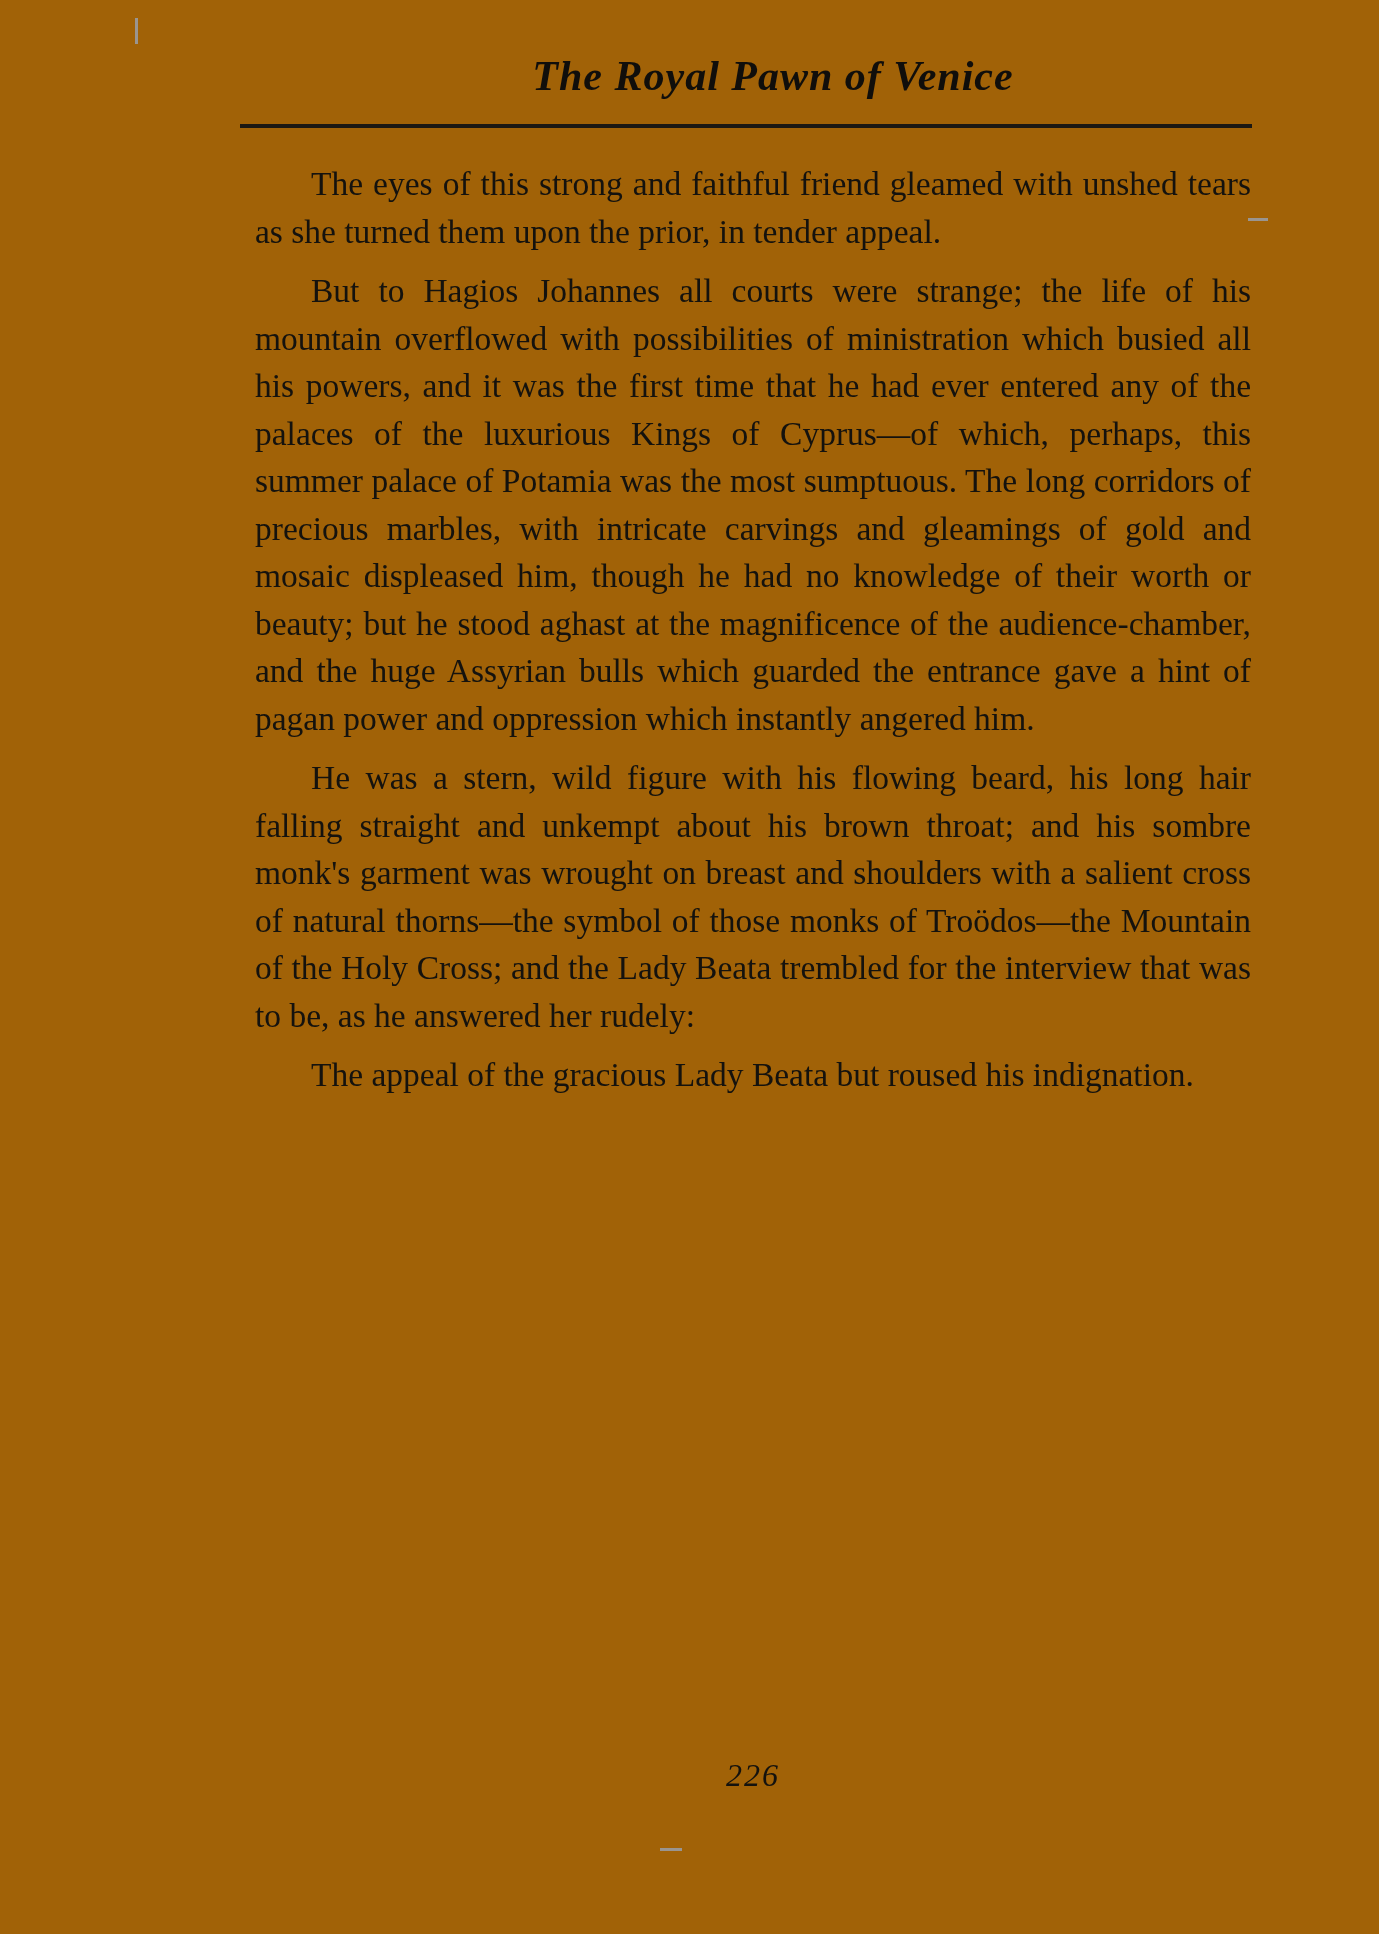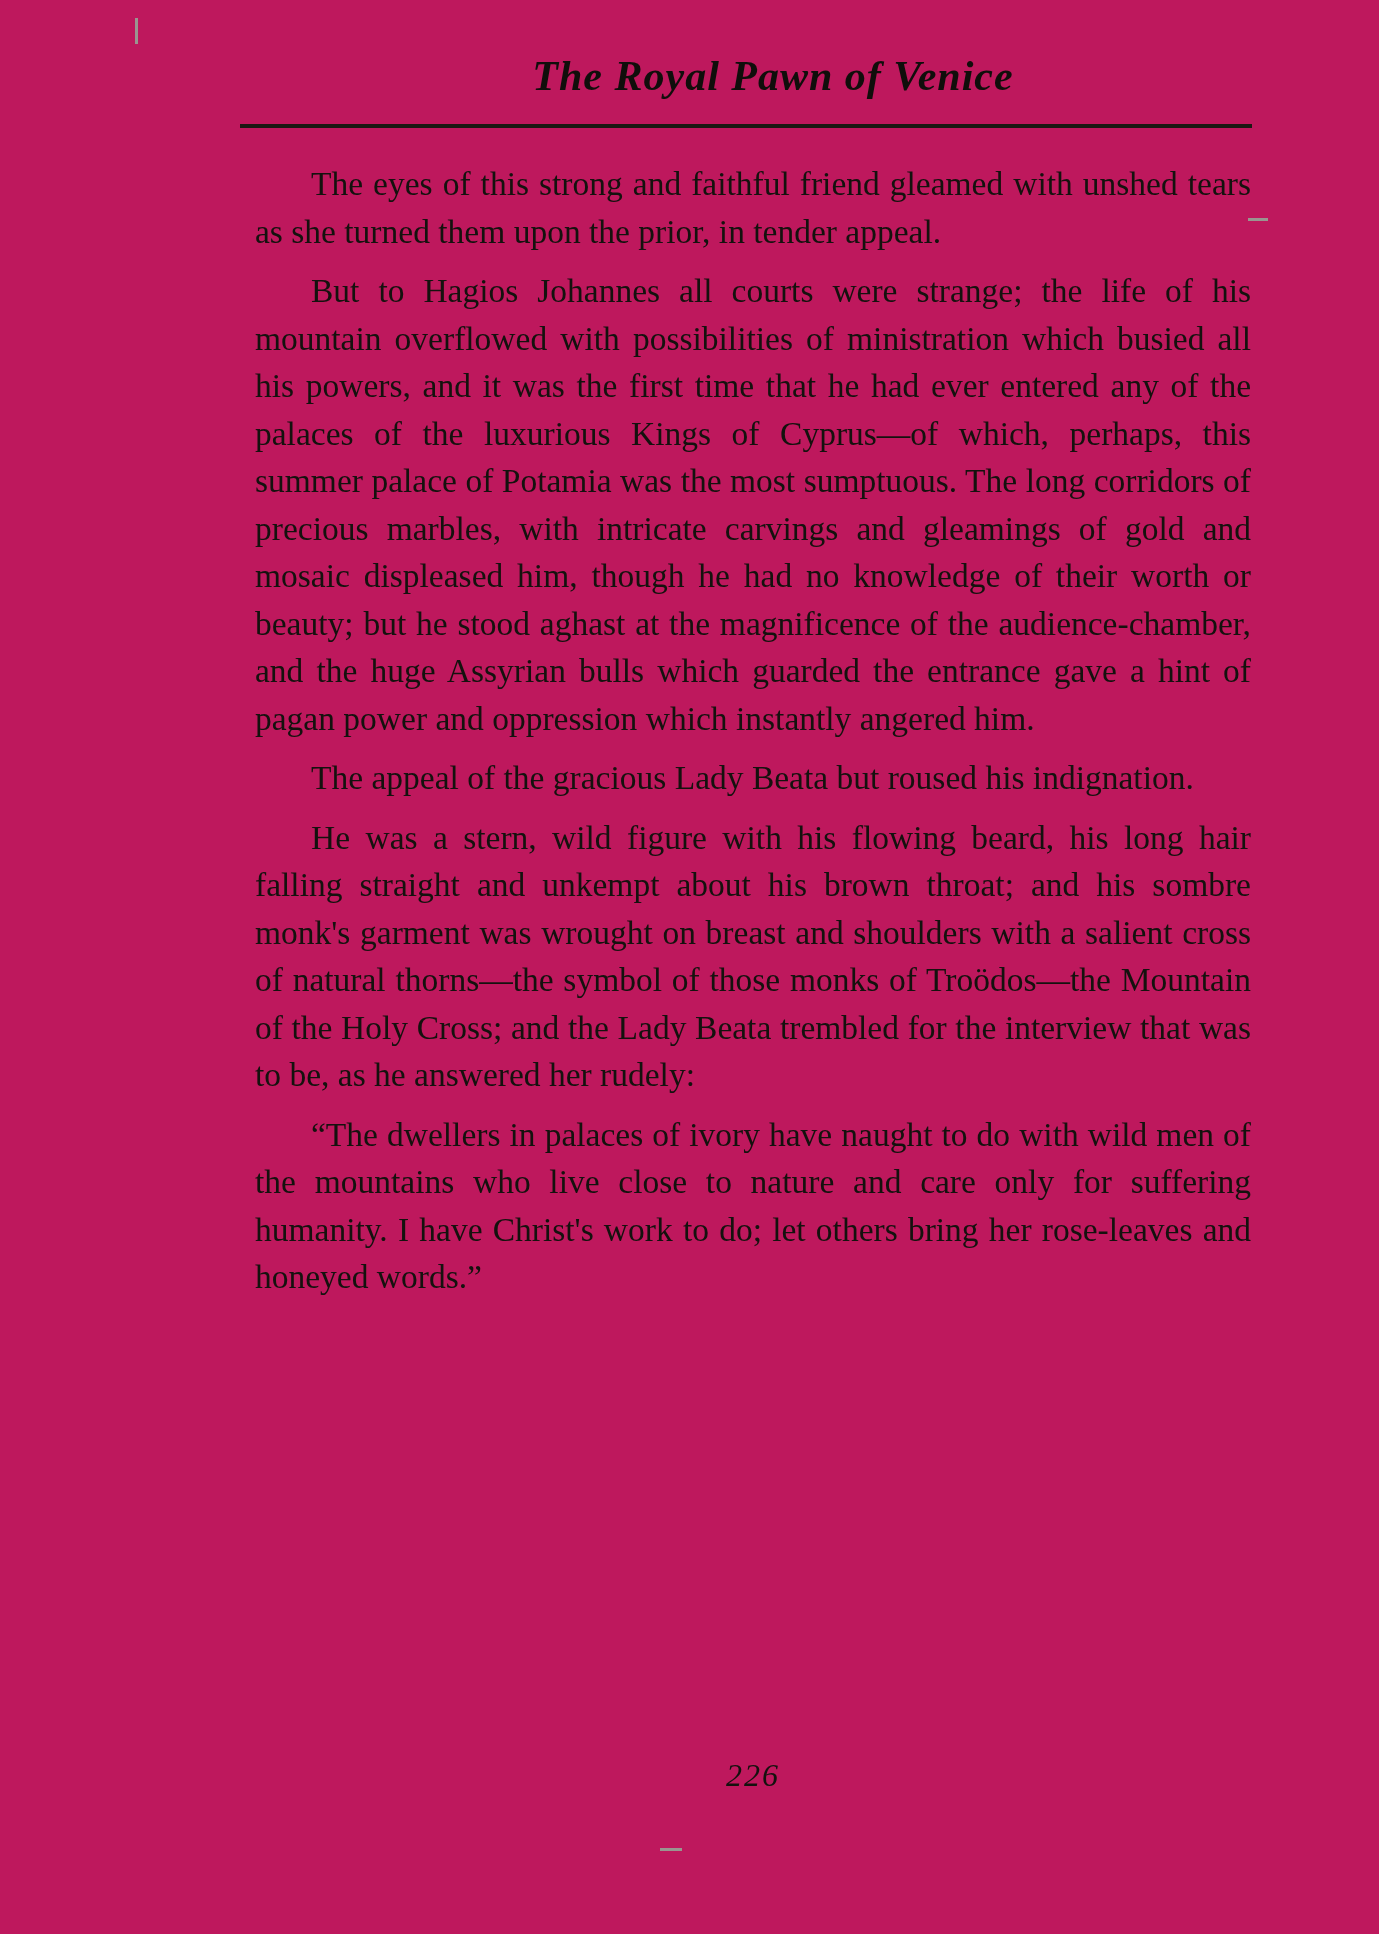--- a/index.html
+++ b/index.html
@@ -13,21 +13,21 @@
     font-family: "Liberation Serif", serif;
     color: #17140f;
     position: relative;
     overflow: hidden;
   }
   .page {
     position: absolute;
     top: 0; left: 0;
     width: 1379px;
     height: 1934px;
-    background: #be185d;
+    background: #a16207;
   }
   .content {
     position: absolute;
     left: 243px;
     top: 52px;
     width: 1020px;
   }
   .running-head {
     font-family: "Liberation Serif", serif;
     font-style: italic;
@@ -88,21 +88,20 @@
   <div class="edge-mark mark-bottom"></div>
 
   <div class="content">
 
     <div class="running-head">The Royal Pawn of Venice</div>
     <div class="rule"></div>
 
     <div class="body-text">
       <p>The eyes of this strong and faithful friend gleamed with unshed tears as she turned them upon the prior, in tender appeal.</p>
       <p>But to Hagios Johannes all courts were strange; the life of his mountain overflowed with possibilities of ministration which busied all his powers, and it was the first time that he had ever entered any of the palaces of the luxurious Kings of Cyprus—of which, perhaps, this summer palace of Potamia was the most sumptuous. The long corridors of precious marbles, with intricate carvings and gleamings of gold and mosaic displeased him, though he had no knowledge of their worth or beauty; but he stood aghast at the magnificence of the audience-chamber, and the huge Assyrian bulls which guarded the entrance gave a hint of pagan power and oppression which instantly angered him.</p>
+      <p>He was a stern, wild figure with his flowing beard, his long hair falling straight and unkempt about his brown throat; and his sombre monk's garment was wrought on breast and shoulders with a salient cross of natural thorns—the symbol of those monks of Troödos—the Mountain of the Holy Cross; and the Lady Beata trembled for the interview that was to be, as he answered her rudely:</p>
       <p>The appeal of the gracious Lady Beata but roused his indignation.</p>
-      <p>He was a stern, wild figure with his flowing beard, his long hair falling straight and unkempt about his brown throat; and his sombre monk's garment was wrought on breast and shoulders with a salient cross of natural thorns—the symbol of those monks of Troödos—the Mountain of the Holy Cross; and the Lady Beata trembled for the interview that was to be, as he answered her rudely:</p>
-      <p>“The dwellers in palaces of ivory have naught to do with wild men of the mountains who live close to nature and care only for suffering humanity. I have Christ's work to do; let others bring her rose-leaves and honeyed words.”</p>
     </div>
 
     <div class="folio">226</div>
 
   </div>
 </div>
 
 </body></html>

